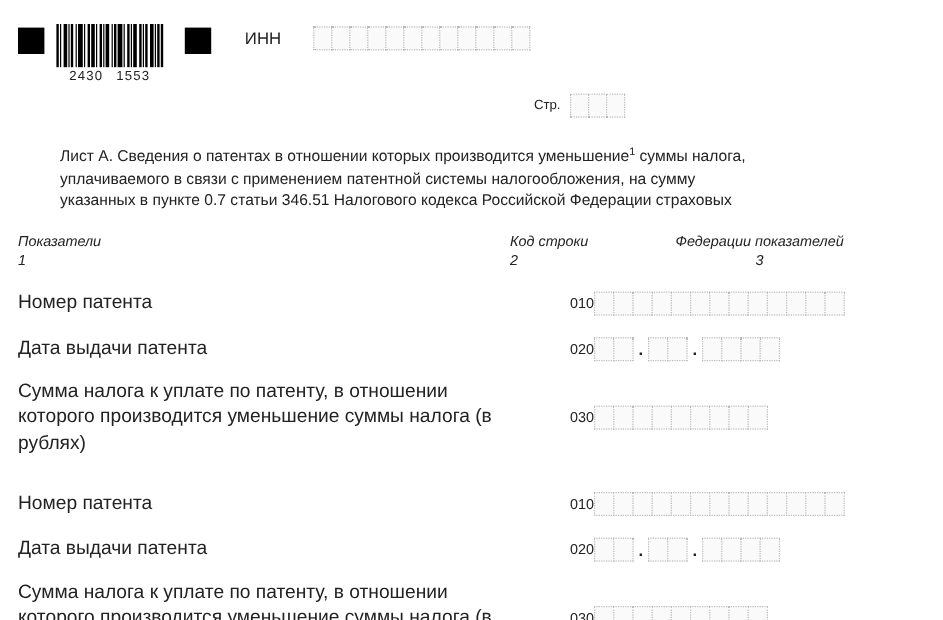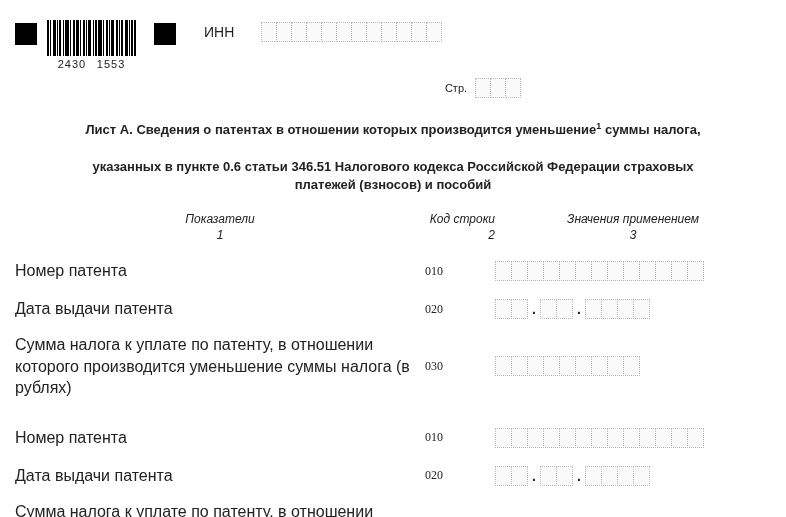--- a/index.html
+++ b/index.html
@@ -64,35 +64,34 @@
     }
     .cell:first-child { margin-left: 0; }
     .page-row {
       display: flex;
       align-items: center;
       justify-content: center;
       margin: 8px 0 22px 180px;
     }
     .page-label { font-size: 11px; margin-right: 8px; }
     .title-block {
-      text-align: center;
-      font-weight: bold;
+      font-weight: normal;
       font-size: 13px;
       line-height: 1.4;
       padding: 0 35px 18px 35px;
     }
     .sup { font-size: 9px; vertical-align: super; }
     .col-headers {
       display: flex;
       font-style: italic;
       font-size: 12px;
       margin-bottom: 2px;
     }
-    .ch-ind { flex: 0 0 410px; text-align: center; }
-    .ch-code { flex: 0 0 70px; text-align: right; }
+    .ch-ind { flex: 0 0 410px; }
+    .ch-code { flex: 0 0 70px; text-align: left; }
     .ch-val { flex: 1; text-align: center; }
     .col-nums {
       display: flex;
       font-style: italic;
       font-size: 12px;
       margin-bottom: 16px;
     }
     .data-row {
       display: flex;
       align-items: center;
@@ -100,23 +99,22 @@
       min-height: 26px;
     }
     .dr-label {
       flex: 0 0 410px;
       font-size: 16px;
       line-height: 1.35;
       padding-right: 10px;
     }
     .dr-code {
       flex: 0 0 70px;
-      text-align: left;
+      text-align: right;
       font-size: 12px;
-      font-family: Liberation Serif, serif;
     }
     .dr-value {
       flex: 1;
       display: flex;
       align-items: center;
     }
     .patent-cells .cell { width: 17px; }
     .date-group { display: flex; align-items: center; }
     .date-group .cell { width: 17px; }
     .dot { width: 12px; text-align: center; font-weight: bold; font-size: 14px; }
@@ -215,29 +213,28 @@
   <span class="page-label">Стр.</span>
   <div class="cell-strip">
     <div class="cell"></div>
       <div class="cell"></div>
       <div class="cell"></div>
   </div>
 </div>
 
 <div class="title-block">
   <span>Лист А. Сведения о патентах в отношении которых производится уменьшение</span><span class="sup">1</span><span> суммы налога,</span><br>
-  <br>
-  <span>указанных в пункте 0.6 статьи 346.51 Налогового кодекса Российской Федерации страховых</span><br>
-  <span>платежей (взносов) и пособий</span>
+  <span>уплачиваемого в связи с применением патентной системы налогообложения, на сумму</span><br>
+  <span>указанных в пункте 0.7 статьи 346.51 Налогового кодекса Российской Федерации страховых</span><br>
 </div>
 
 <div class="col-headers">
   <div class="ch-ind">Показатели</div>
   <div class="ch-code">Код строки</div>
-  <div class="ch-val">Значения применением</div>
+  <div class="ch-val">Федерации показателей</div>
 </div>
 <div class="col-nums">
   <div class="ch-ind">1</div>
   <div class="ch-code">2</div>
   <div class="ch-val">3</div>
 </div>
 
 <div class="data-row">
   <div class="dr-label">Номер патента</div>
   <div class="dr-code">010</div>

